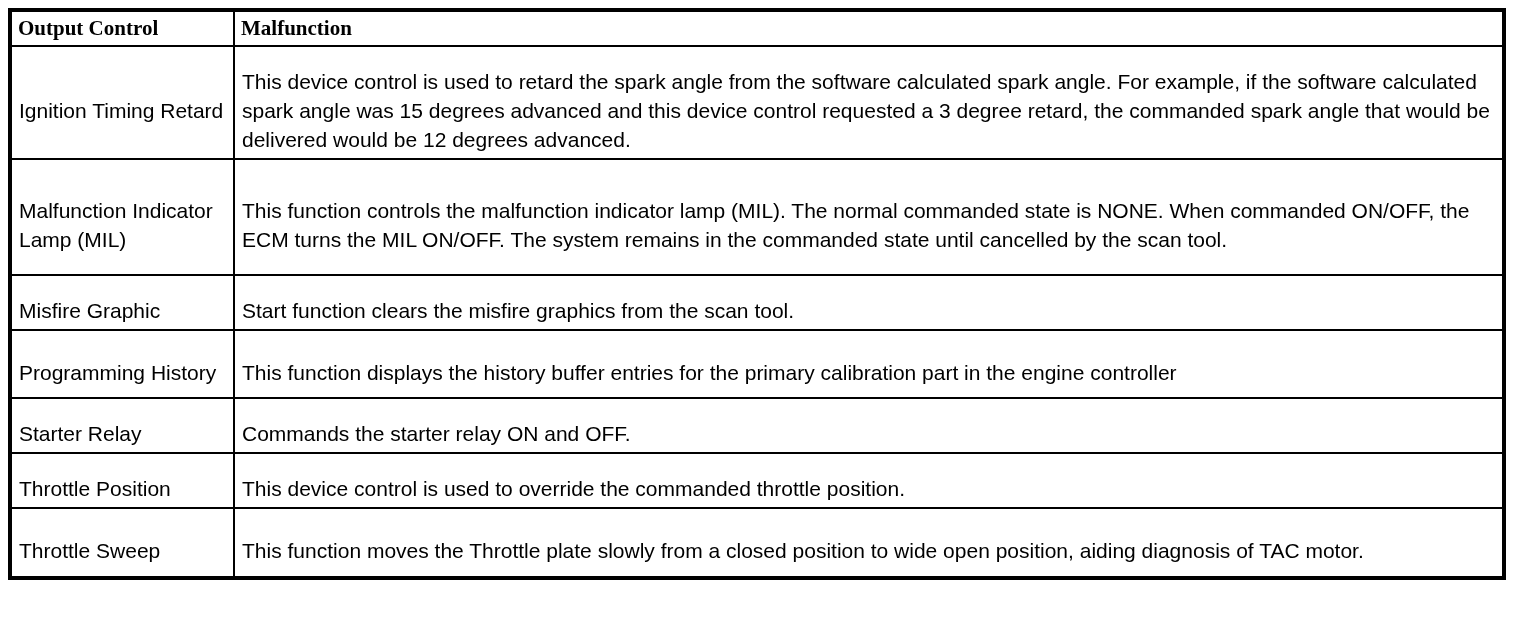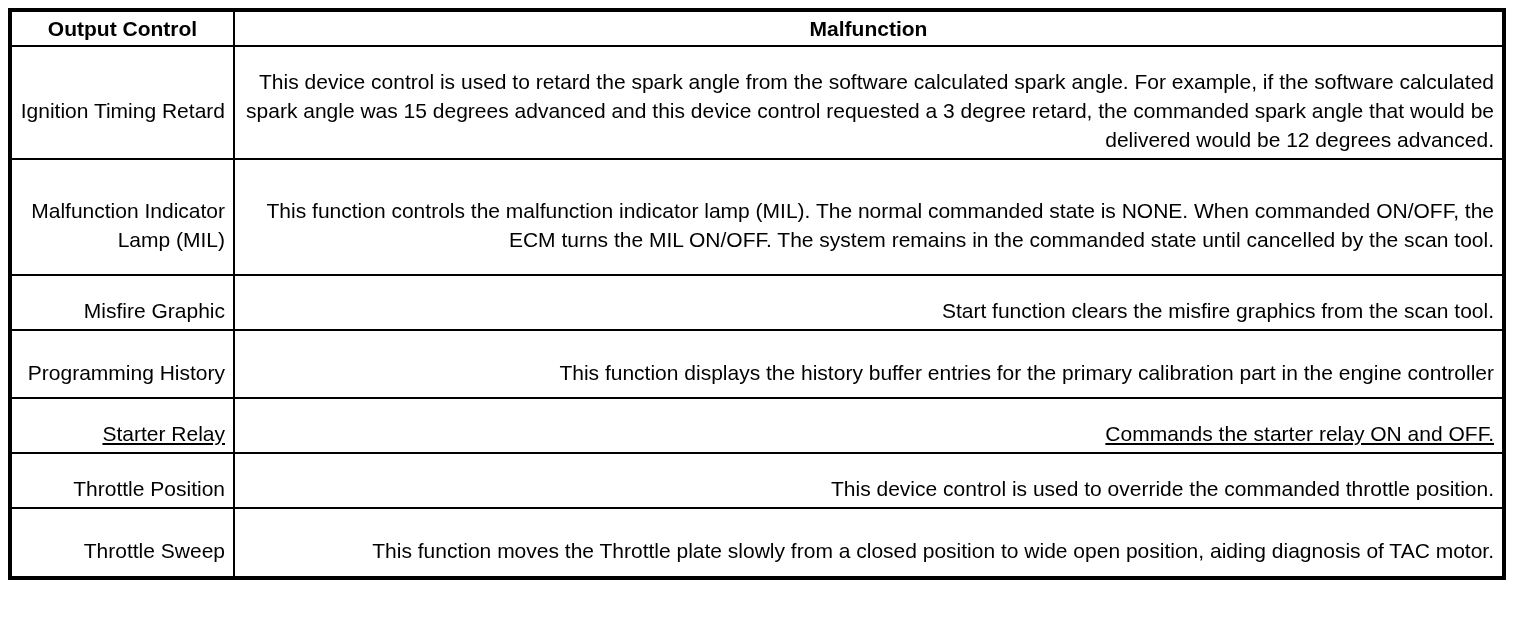--- a/index.html
+++ b/index.html
@@ -28,38 +28,38 @@
   table.spec-table, table.spec-table th, table.spec-table td {
     border: 2px solid #000000;
   }
   table.spec-table {
     border-width: 4px;
   }
   th, td {
     font-size: 21px;
     line-height: 29px;
     vertical-align: middle;
-    text-align: right;
+    text-align: left;
     padding: 20px 8px 4px 7px;
     overflow: hidden;
   }
   th.hdr {
     font-weight: bold;
-    text-align: center;
     height: 34px;
     padding: 2px 6px;
+    font-family: Liberation Serif, serif;
   }
   col.c-control { width: 224px; }
   col.c-desc   { width: auto; }
   tr.r1 { height: 104px; }
   tr.r2 { height: 116px; }
   tr.r3 { height: 36px; }
   tr.r4 { height: 68px; }
   tr.r5 { height: 100px; }
-  tr.r6 { height: 40px; text-decoration: underline; }
+  tr.r6 { height: 40px; }
   tr.r7 { height: 40px; margin-top: 48px; }
   tr.r8 { height: 70px; }
 </style>
 </head>
 <body>
 
 <div class="page">
   <table class="spec-table">
     <colgroup>
       <col class="c-control">

